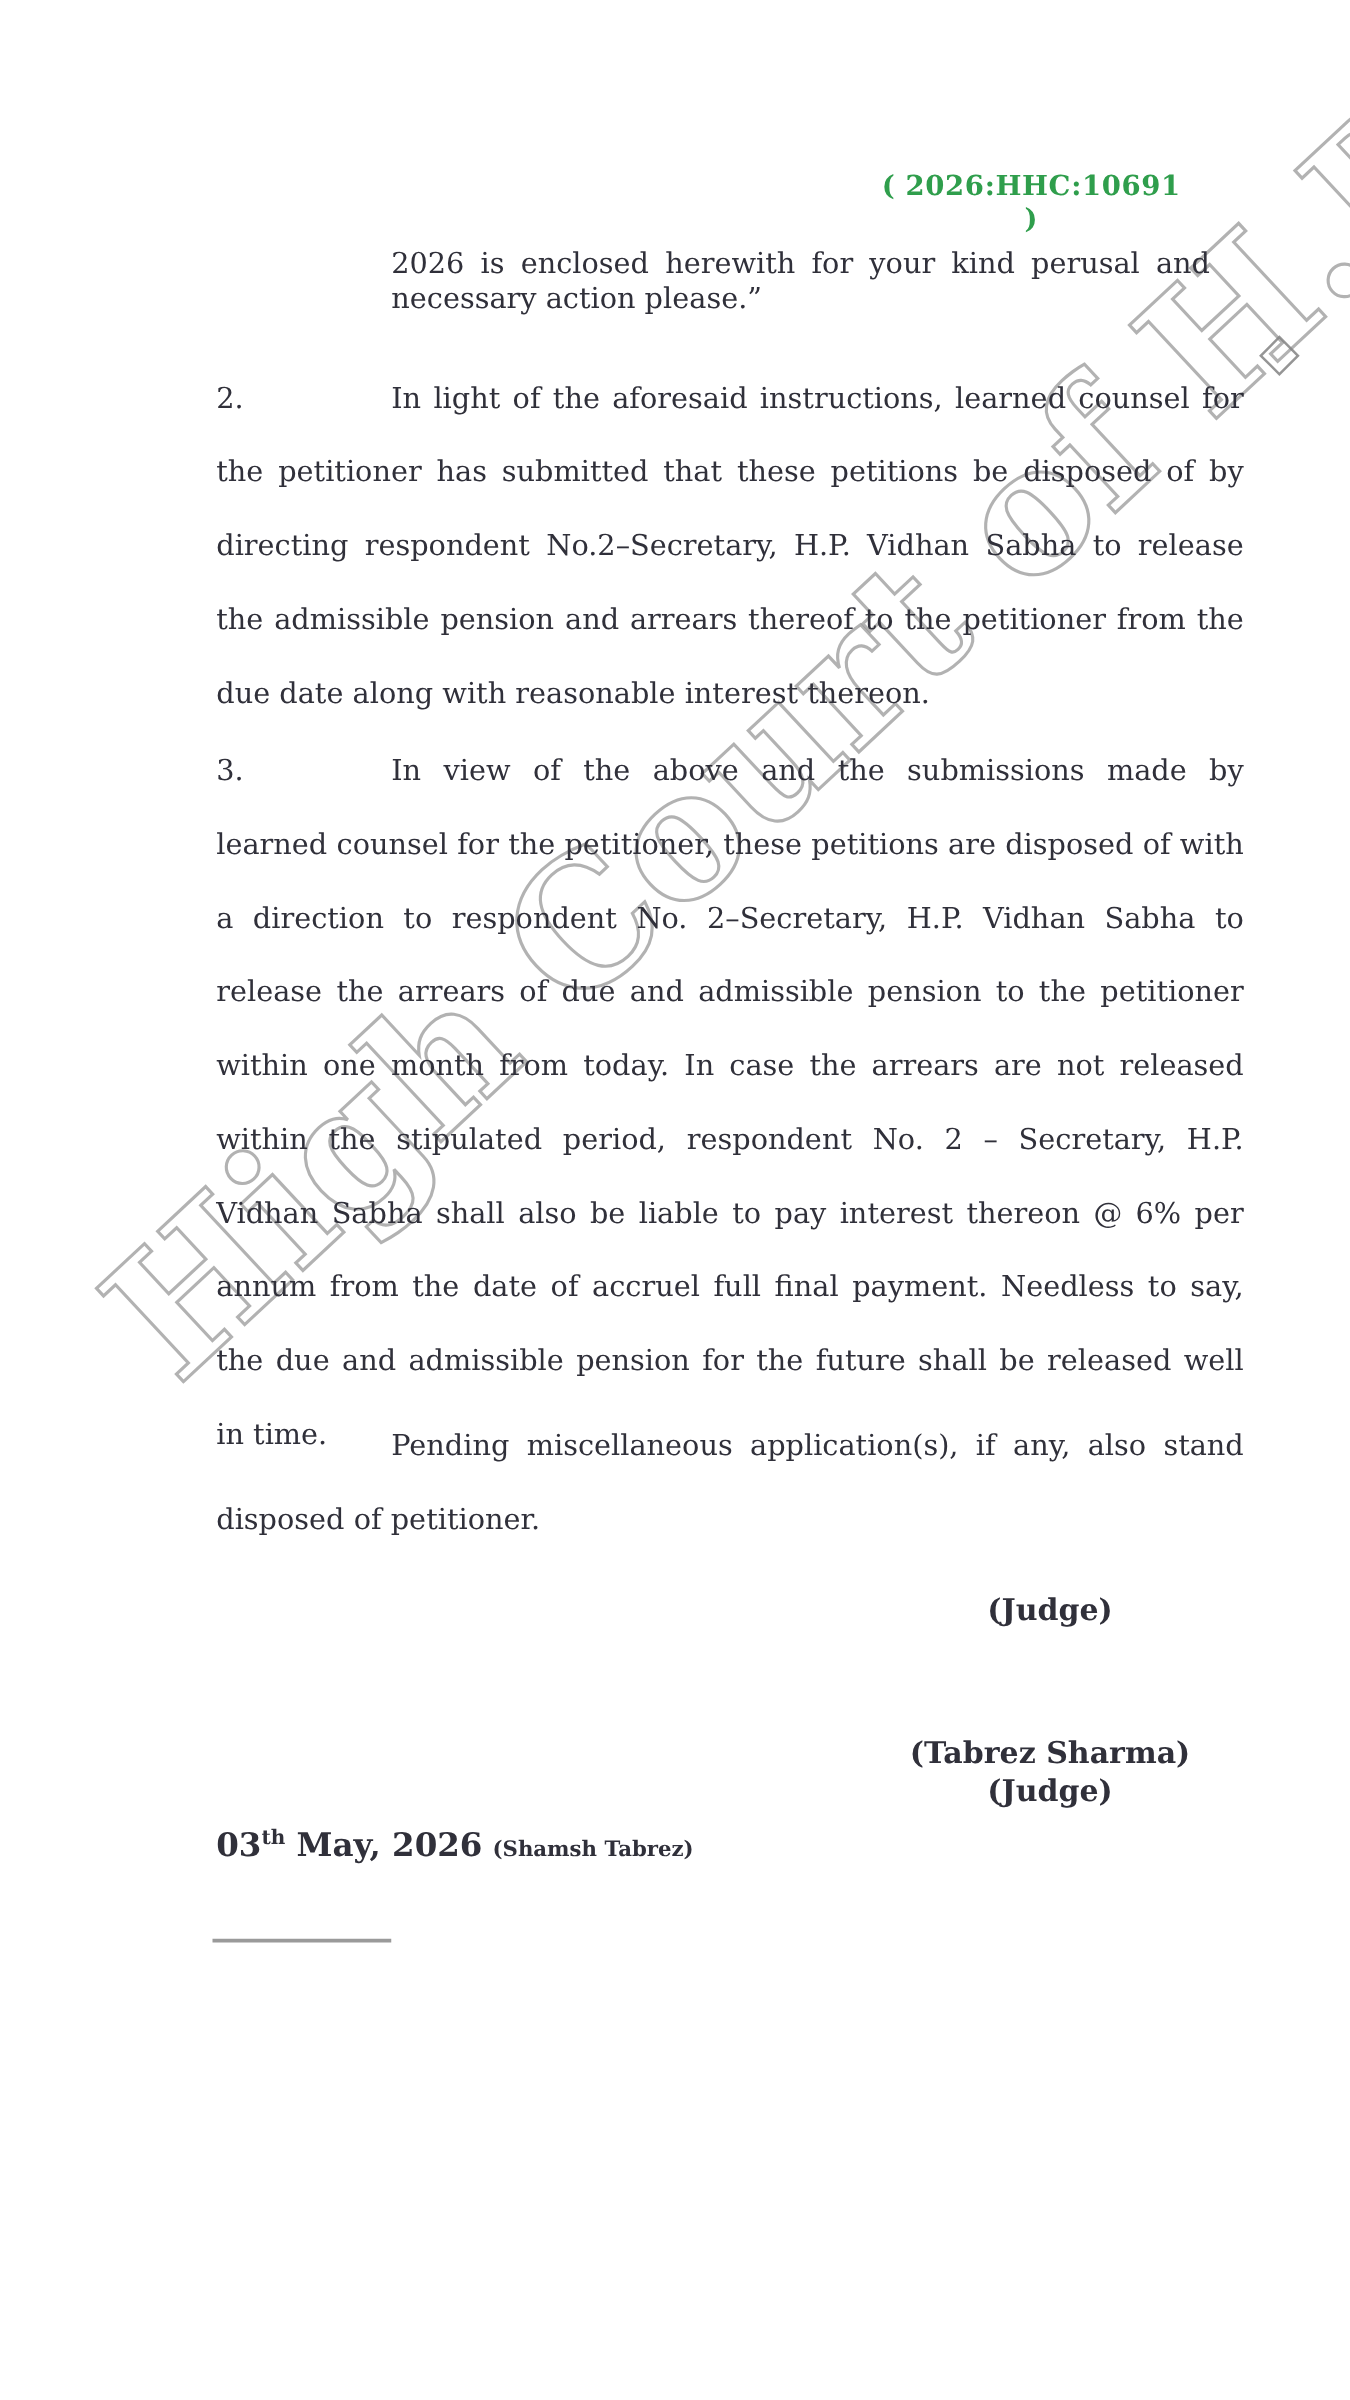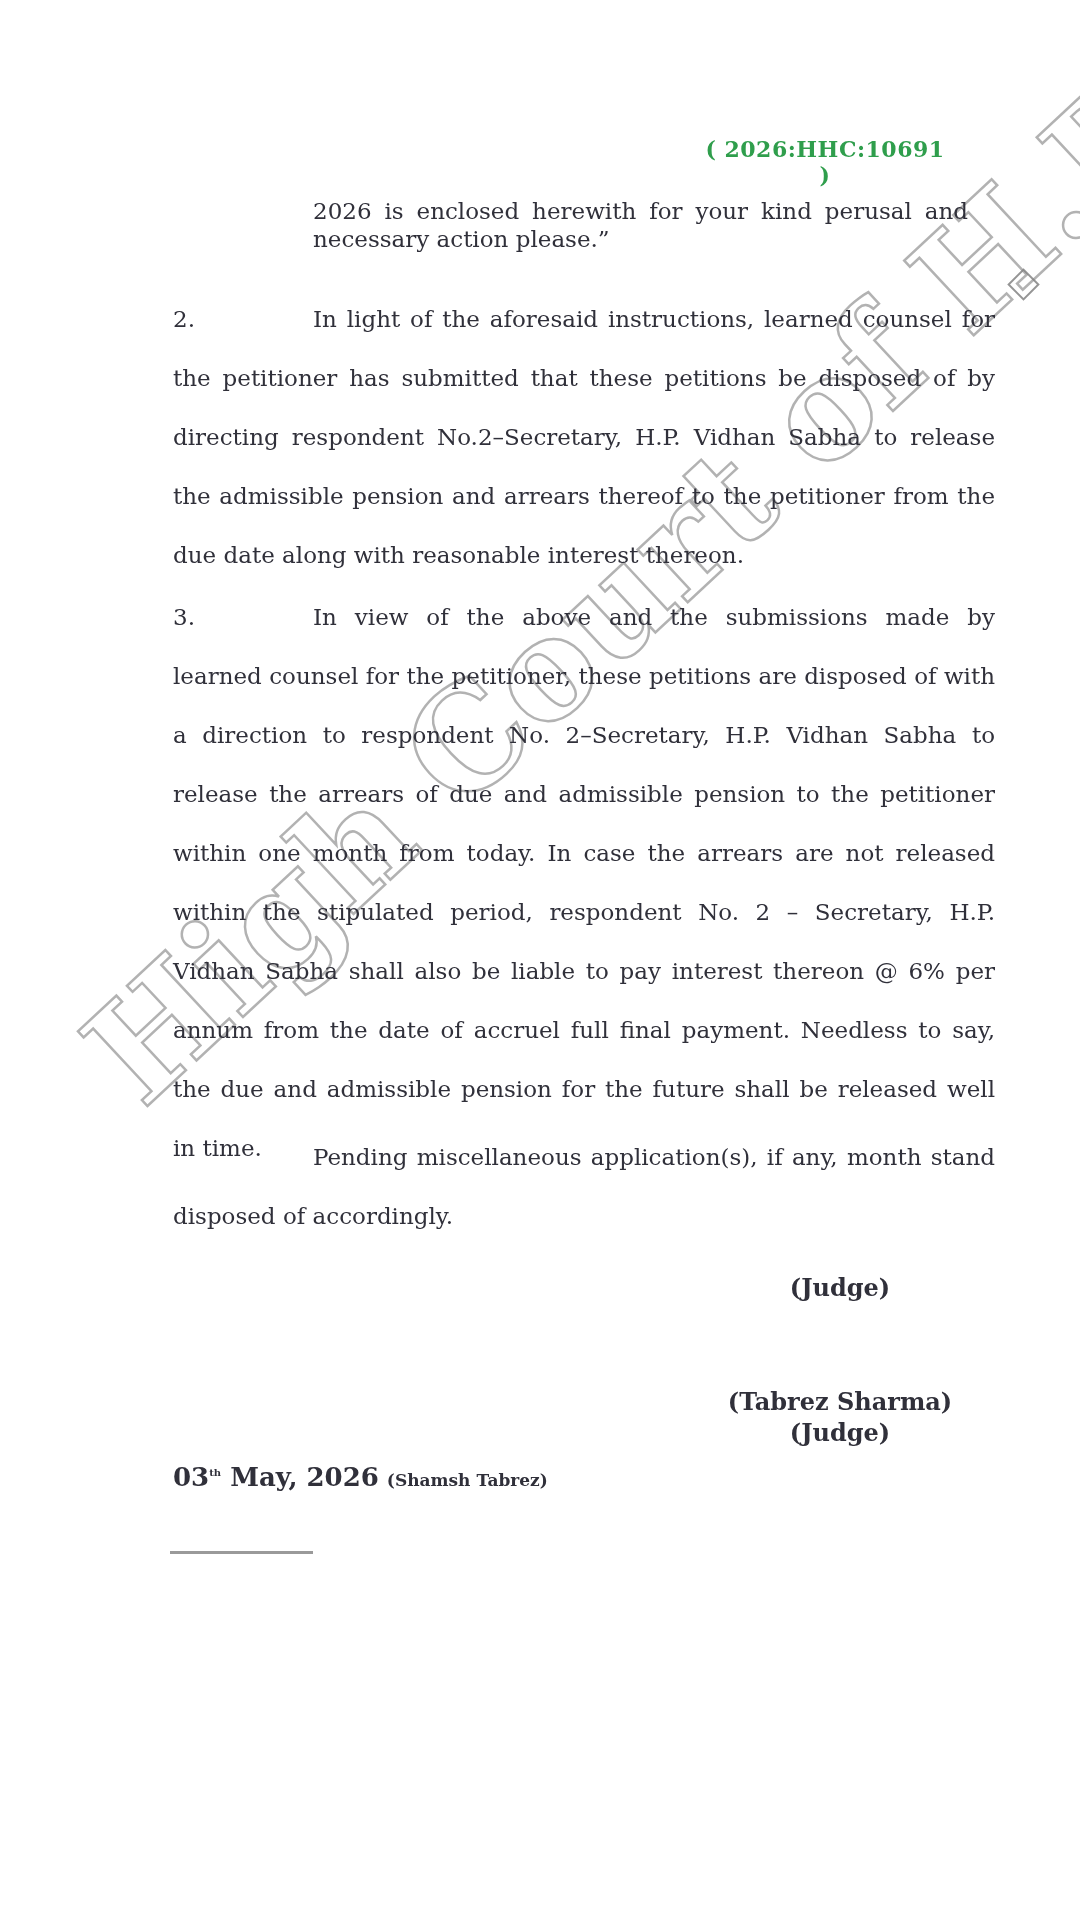--- a/index.html
+++ b/index.html
@@ -86,21 +86,21 @@
   .sig2{ top:1386px; }
   
   .dateline{
     position:absolute;
     left:173px; top:1462px;
     font-size:26px;
     font-weight:700;
     white-space:nowrap;
   }
   .dateline sup{
-    font-size:10px;
+    font-size:16px;
     vertical-align:super;
     line-height:0;
   }
   .clerk{
     font-size:17px;
     font-weight:700;
     margin-left:8px;
   }
   .endrule{
     position:absolute;
@@ -125,21 +125,21 @@
   <div class="para para2">
     <span class="pnum">2.</span>
     <span>In light of the aforesaid instructions, learned counsel for the petitioner has submitted that these petitions be disposed of by directing respondent No.2–Secretary, H.P. Vidhan Sabha to release the admissible pension and arrears thereof to the petitioner from the due date along with reasonable interest thereon.</span>
   </div>
 
   <div class="para para3">
     <span class="pnum">3.</span>
     <span>In view of the above and the submissions made by learned counsel for the petitioner, these petitions are disposed of with a direction to respondent No. 2–Secretary, H.P. Vidhan Sabha to release the arrears of due and admissible pension to the petitioner within one month from today. In case the arrears are not released within the stipulated period, respondent No. 2 – Secretary, H.P. Vidhan Sabha shall also be liable to pay interest thereon @ 6% per annum from the date of accruel full final payment. Needless to say, the due and admissible pension for the future shall be released well in time.</span>
   </div>
 
-  <div class="para closing">Pending miscellaneous application(s), if any, month stand disposed of accordingly.</div>
+  <div class="para closing">Pending miscellaneous application(s), if any, also stand disposed of petitioner.</div>
 
   <div class="sig sig1">
     <div>(Judge)</div>
   </div>
 
   <div class="sig sig2">
     <div>(Tabrez Sharma)</div>
     <div>(Judge)</div>
   </div>
 

